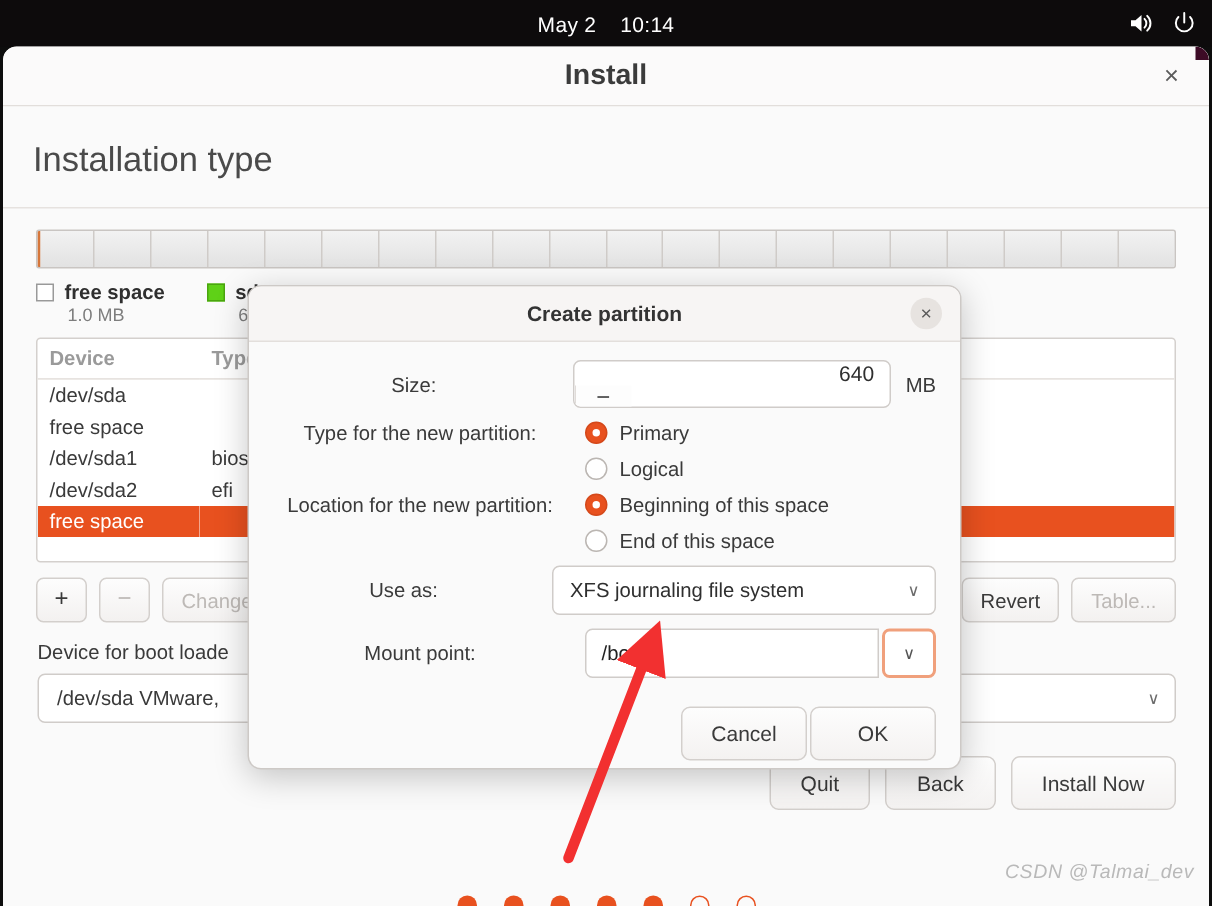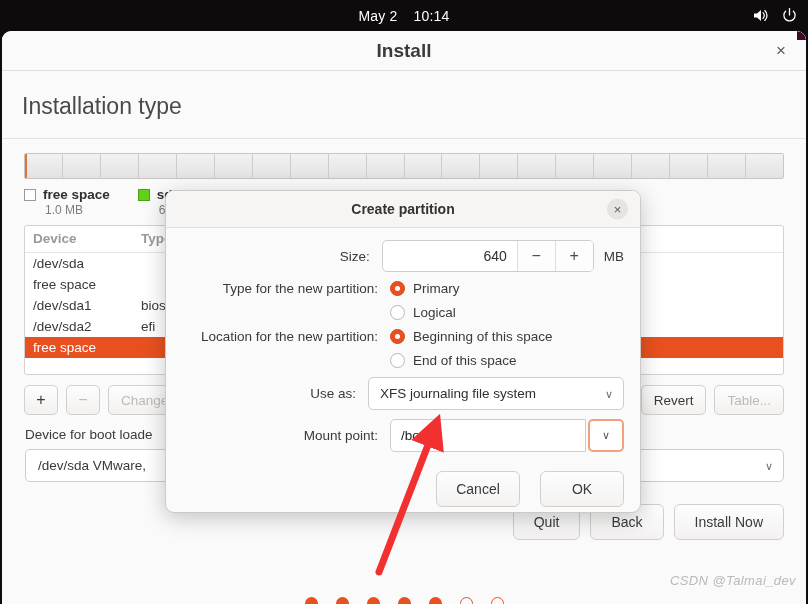--- a/index.html
+++ b/index.html
@@ -188,29 +188,29 @@
   .modal-title { font-size: 14px; font-weight: bold; color: #333; }
   .modal-close {
     position: absolute; right: 12px; top: 50%; transform: translateY(-50%);
     width: 21px; height: 21px; border-radius: 50%;
     background: #e7e3e0; color: #5a5a5a; font-size: 13px;
     display: flex; align-items: center; justify-content: center; cursor: pointer;
   }
   .modal-body { padding: 12px 16px 0 16px; }
   .frow { display: flex; align-items: center; margin-bottom: 9px; }
   .flabel {
-    width: 208px; text-align: right; padding-right: 12px;
+    width: 208px; text-align: center; padding-right: 12px;
     font-size: 13.5px; color: #3a3a3a;
   }
   .fctl { flex: 1; display: flex; align-items: center; }
 
   .spin {
     display: flex; align-items: stretch;
     width: 212px; height: 32px;
-    background: #fff; border: 1px solid #d0ccc9; border-radius: 5px; overflow: hidden;
+    background: #fff; border: 1px solid #d0ccc9; border-radius: 5px; overflow: hidden; flex-direction: column;
   }
   .spin-val {
     flex: 1; display: flex; align-items: center; justify-content: flex-end;
     padding-right: 10px; font-size: 14px; color: #2f2f2f;
   }
   .spin-btn {
     width: 38px; border-left: 1px solid #e0dcd9;
     display: flex; align-items: center; justify-content: center;
     font-size: 16px; color: #4a4a4a; background: #fdfdfd; cursor: pointer;
   }
@@ -248,21 +248,21 @@
     font-size: 13.5px; color: #222; cursor: text;
   }
   .mount-drop {
     width: 36px; height: 33px; margin-left: 2px;
     background: #fff; border: 2px solid #f0a07c; border-radius: 5px;
     display: flex; align-items: center; justify-content: center;
     color: #555; font-size: 11px; cursor: pointer;
   }
 
   .modal-actions {
-    display: flex; justify-content: flex-end; gap: 20px;
+    display: flex; justify-content: flex-end; gap: 2px;
     padding: 10px 16px 0 16px;
   }
   .mbtn {
     height: 36px; min-width: 84px; padding: 0 18px;
     background: linear-gradient(#fdfdfd,#f4f2f1);
     border: 1px solid #d3cfcc; border-radius: 6px;
     font-size: 14px; color: #3a3a3a;
     display: flex; align-items: center; justify-content: center; cursor: pointer;
   }
 

